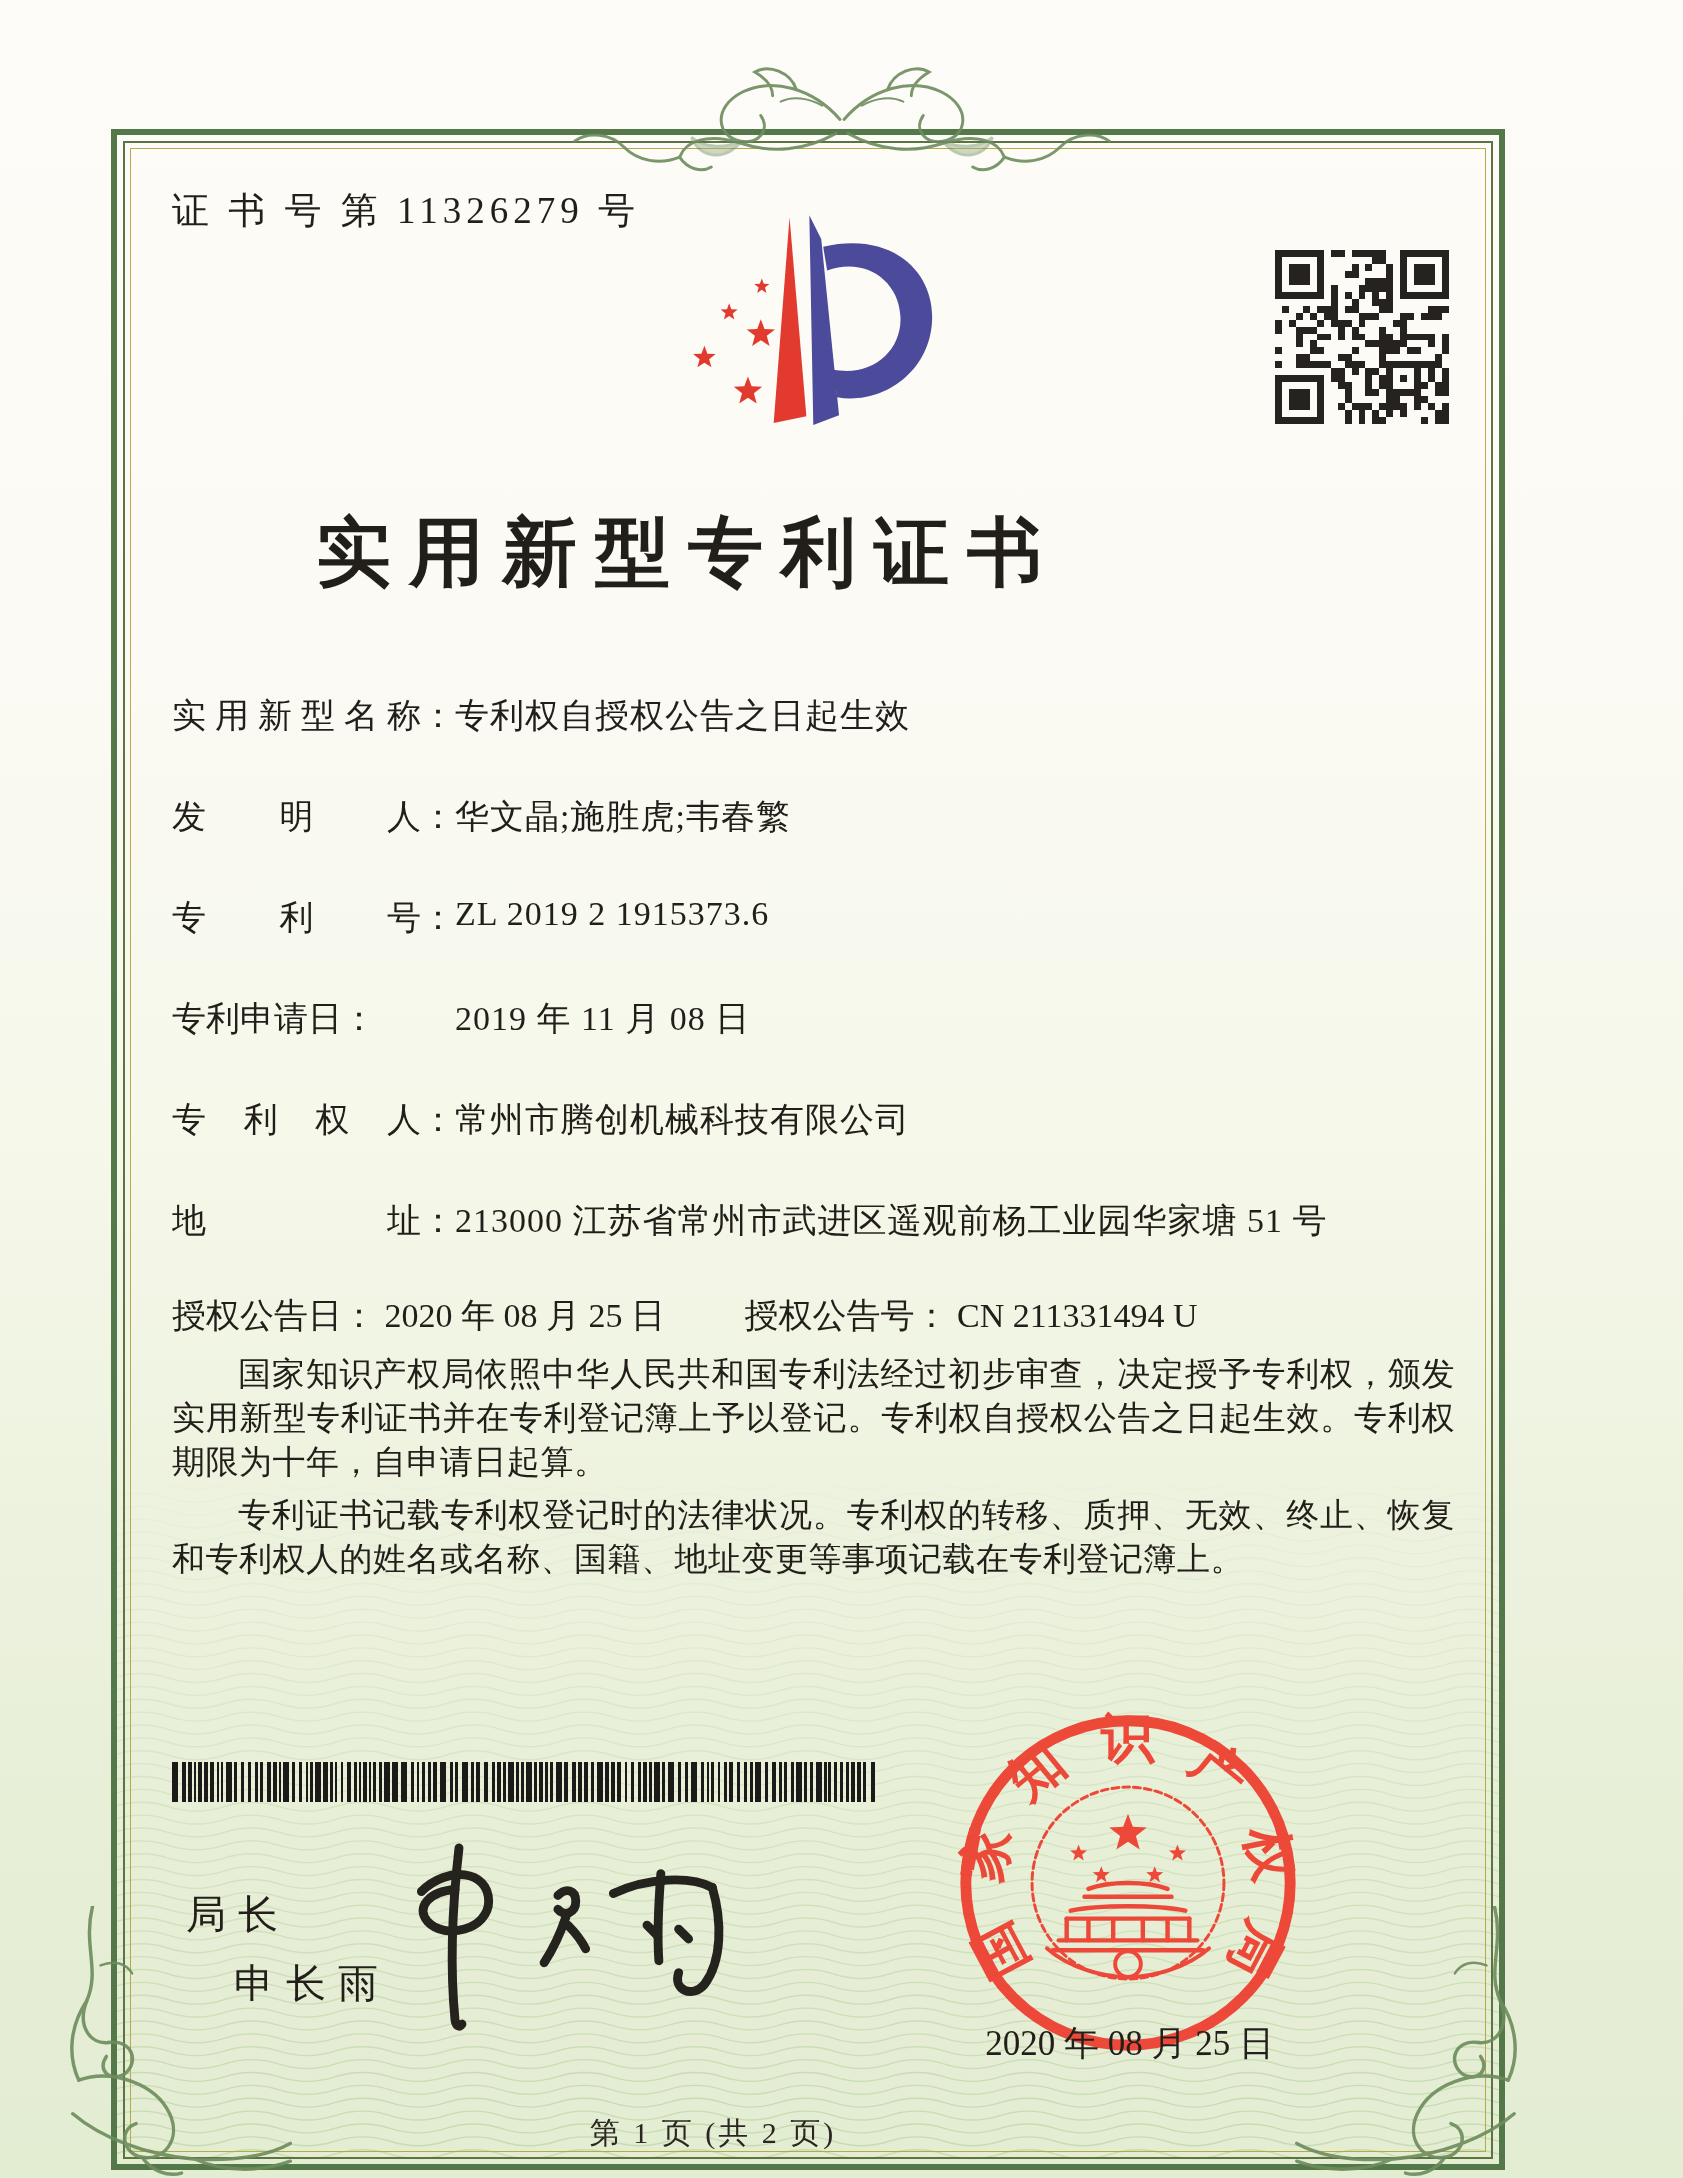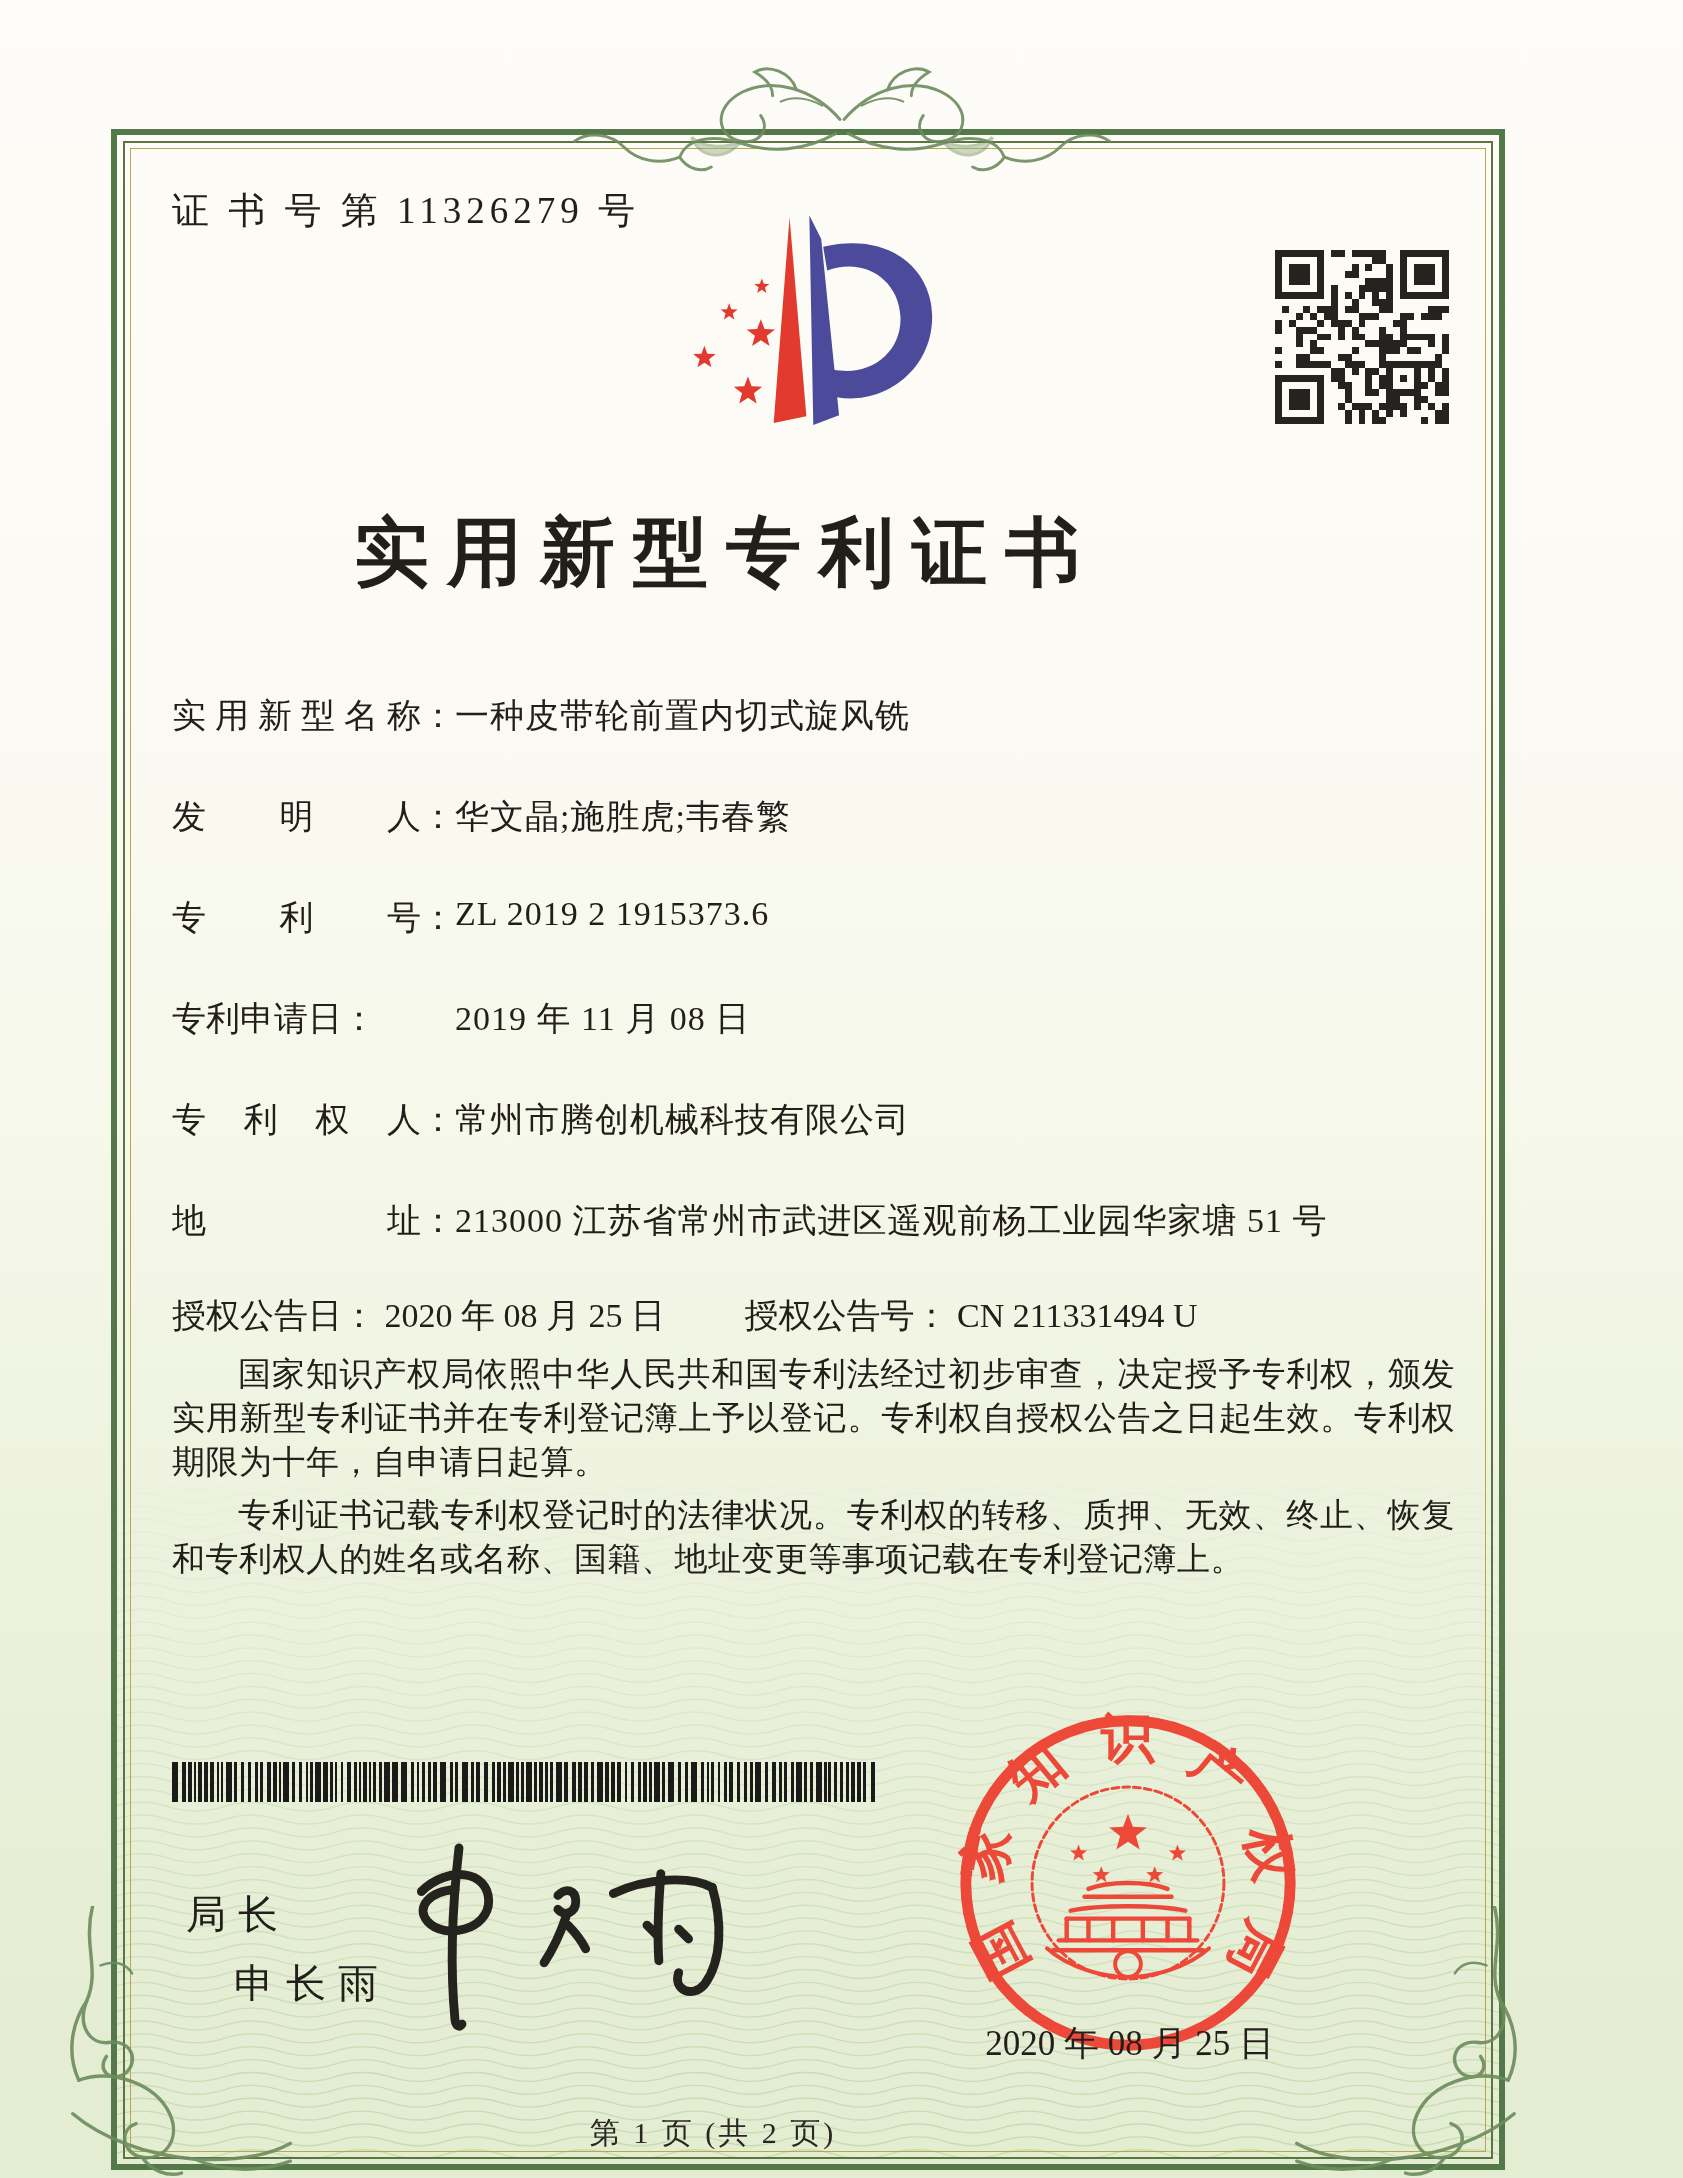--- a/index.html
+++ b/index.html
@@ -8,21 +8,21 @@
     background:linear-gradient(180deg,#fdfcf8 0%,#fbfaf4 30%,#f6f8ea 52%,#edf2de 70%,#e7efd7 84%,#e3edd2 100%);
     font-family:"Liberation Serif","DejaVu Serif",serif;color:#221e1a;
   }
   svg{display:block;}
   .abs{position:absolute;}
   
   .border-a{position:absolute;left:111px;top:129px;width:1394px;height:2041px;border:6px solid #55784a;box-sizing:border-box;}
   .border-b{position:absolute;left:123px;top:141px;width:1370px;height:2018px;border:2px solid #5d7340;box-sizing:border-box;}
   .border-c{position:absolute;left:130px;top:148px;width:1356px;height:2004px;border:1.5px solid #b9a84a;box-sizing:border-box;}
   .cert-no{position:absolute;left:172px;top:186px;font-size:37px;letter-spacing:5px;white-space:nowrap;}
-  .title{position:absolute;left:111px;top:503px;width:1154px;text-align:center;font-size:75px;font-weight:bold;letter-spacing:18px;margin-left:38px;}
+  .title{position:absolute;left:111px;top:503px;width:1154px;text-align:center;font-size:75px;font-weight:bold;letter-spacing:18px;}
   .rows{position:absolute;left:172px;top:693px;width:1297px;}
   .frow{position:relative;height:46px;margin-bottom:55px;font-size:34px;white-space:nowrap;}
   .flabel{display:inline-block;width:249px;text-align:justify;text-align-last:justify;text-justify:inter-character;}
   .flabel.natural{width:auto;text-align-last:auto;}
   .fvalue{position:absolute;left:283px;top:0;letter-spacing:1px;}
   .grant{position:absolute;left:172px;top:1293px;font-size:34px;white-space:nowrap;}
   .grant .second{margin-left:71px;}
   .paras{position:absolute;left:172px;top:1352px;width:1283px;font-size:33px;line-height:44px;text-align:justify;letter-spacing:0.5px;}
   .paras p{margin:0;text-indent:2em;}
   .paras p + p{margin-top:9px;}
@@ -440,21 +440,21 @@
       <rect x="21" y="24" width="1" height="1" fill="#262220"></rect>
       <rect x="23" y="24" width="1" height="1" fill="#262220"></rect>
       <rect x="24" y="24" width="1" height="1" fill="#262220"></rect>
     </svg>
 
   <div class="title z3">实用新型专利证书</div>
 
   <div class="rows z3">
     <div class="frow">
       <span class="flabel">实用新型名称</span><span class="colon">：</span>
-      <span class="fvalue">一种皮带轮前置内切式旋风铣</span>
+      <span class="fvalue">专利权自授权公告之日起生效</span>
     </div>
     <div class="frow">
       <span class="flabel">发明人</span><span class="colon">：</span>
       <span class="fvalue">华文晶;施胜虎;韦春繁</span>
     </div>
     <div class="frow">
       <span class="flabel">专利号</span><span class="colon">：</span>
       <span class="fvalue">ZL 2019 2 1915373.6</span>
     </div>
     <div class="frow">

